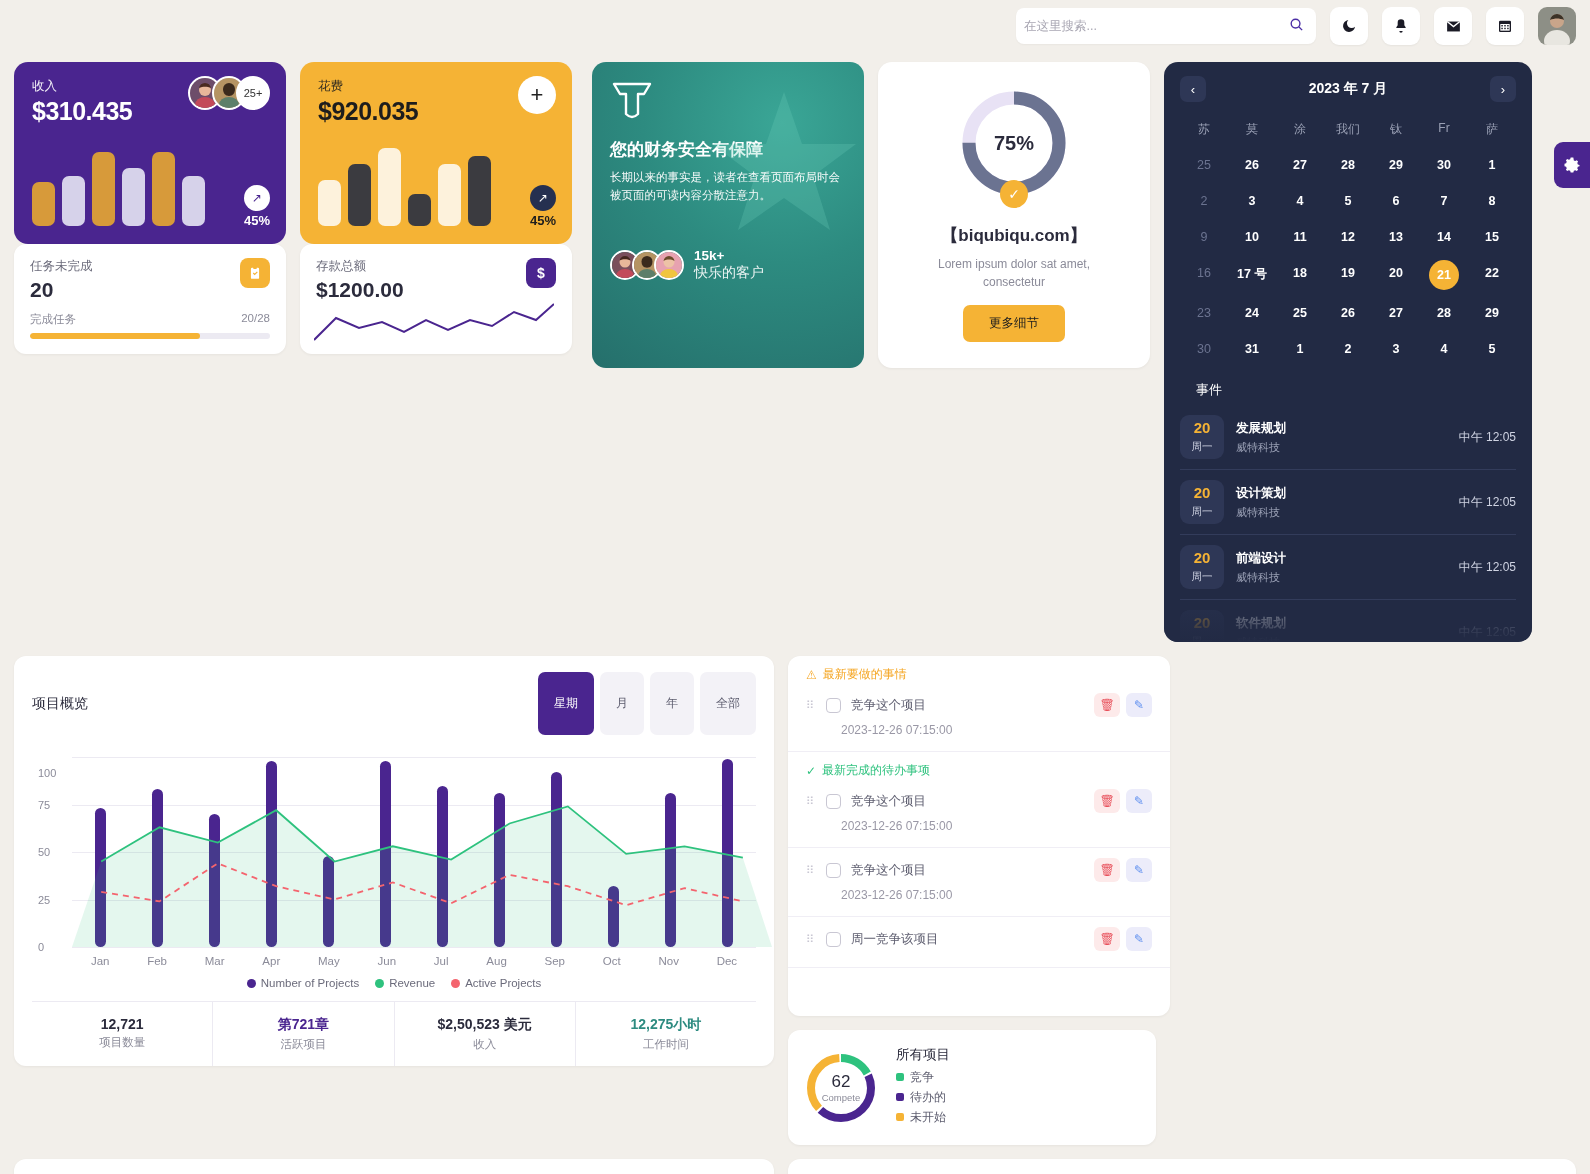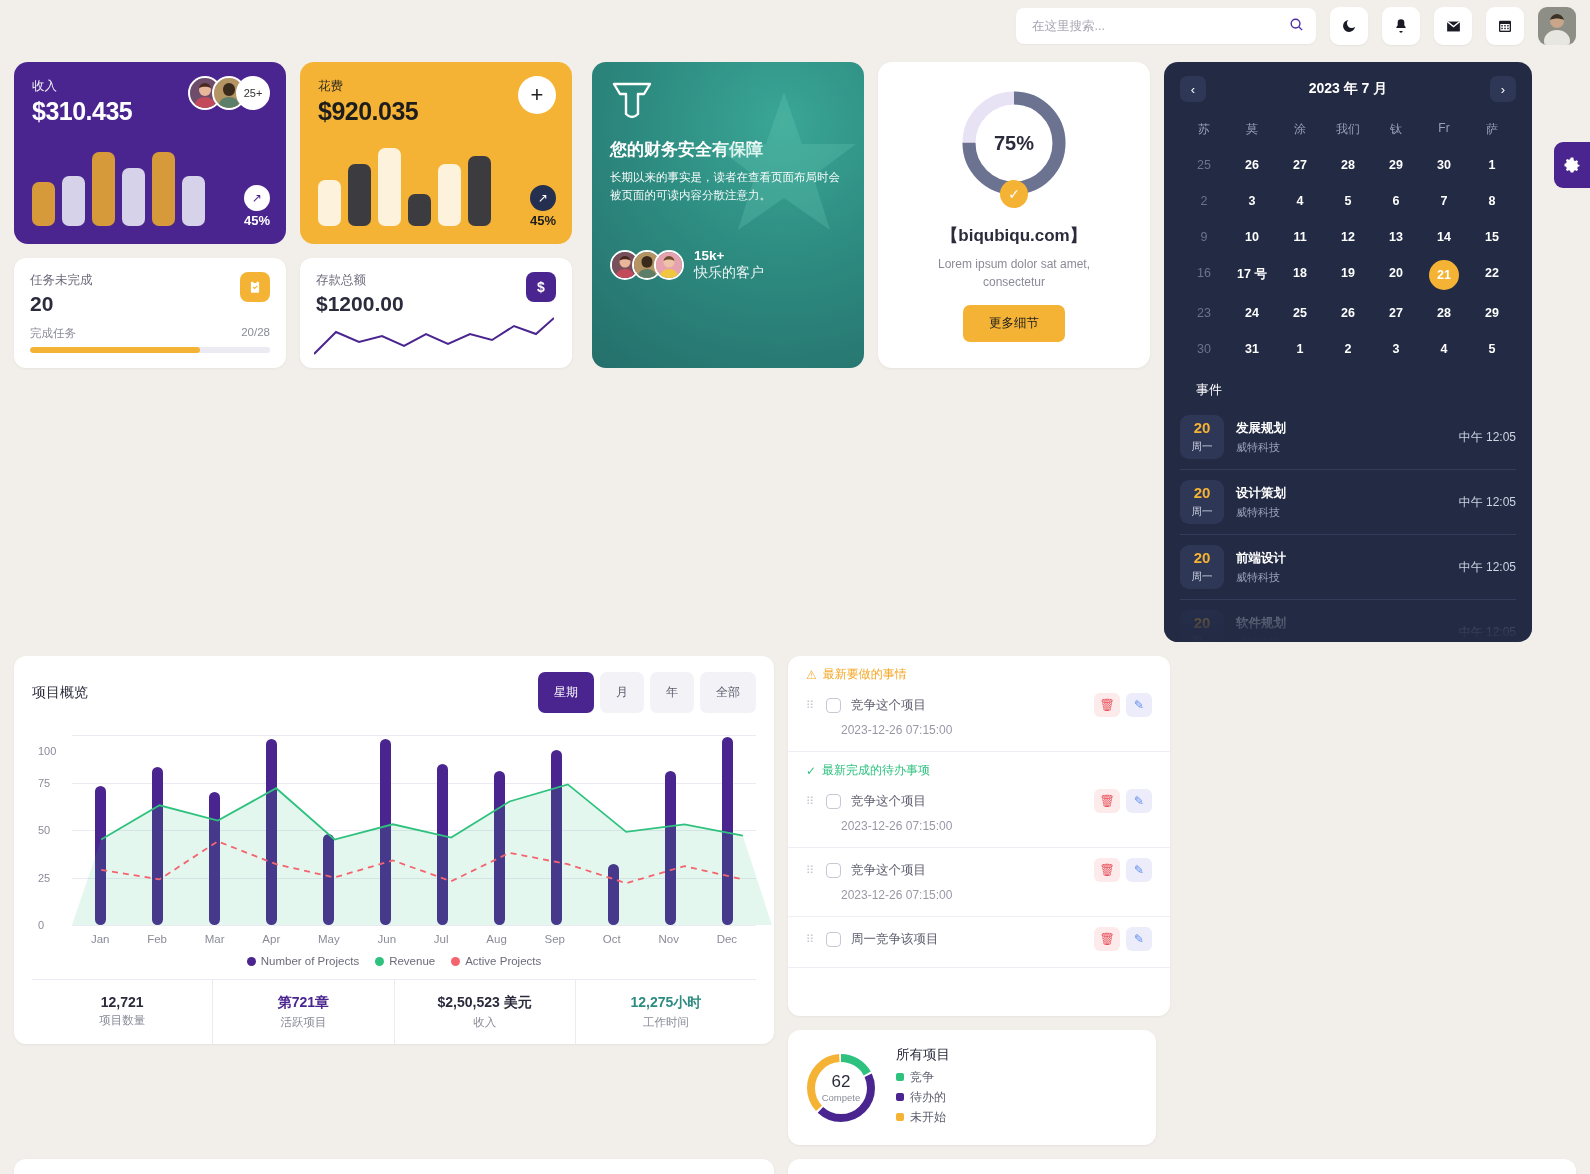--- a/index.html
+++ b/index.html
@@ -9,21 +9,21 @@
     font-family: "Liberation Sans", "DejaVu Sans", sans-serif;
     color: #2b2b3c;
     overflow: hidden;
   }
   .wrap { position: relative; width: 1590px; height: 1174px; }
 
   
   .topbar { display: flex; align-items: center; justify-content: flex-end;
             height: 52px; padding: 0 14px 0 0; gap: 14px; }
   .search-box { position: relative; width: 300px; height: 36px; background:#fff;
-                border-radius: 8px; display:flex; align-items:center; padding:0 16px;
+                border-radius: 8px; display:flex; align-items:center; padding:0 8px;
                 box-shadow: 0 1px 2px rgba(0,0,0,.04); }
   .search-box input { border:none; outline:none; font-size:12.5px; color:#6b6b7b;
                       width: 100%; background: transparent; font-family:inherit; }
   .search-box input::placeholder { color:#a9a7b3; }
   .search-ico { position:absolute; right:12px; color:#4b2ea5; }
   .icon-btn { width:38px; height:38px; background:#fff; border-radius:9px;
               display:flex; align-items:center; justify-content:center;
               box-shadow:0 1px 2px rgba(0,0,0,.05); cursor:pointer; }
   .avatar-top { width:38px; height:38px; border-radius:9px; overflow:hidden; }
 
@@ -50,21 +50,21 @@
              margin-left:-10px; border:2px solid #fff; }
   .plus-btn { position:absolute; top:14px; right:16px; width:38px; height:38px;
               border-radius:50%; background:#fff; display:flex; align-items:center;
               justify-content:center; font-size:22px; color:#222; }
   .trend { position:absolute; right:16px; bottom:16px; text-align:center; }
   .trend .tcirc { width:26px; height:26px; border-radius:50%; display:flex;
                   align-items:center; justify-content:center; margin:0 auto 2px; font-size:12px; }
   .trend .tval { font-size:13px; font-weight:bold; }
 
   
-  .row-small { display:flex; gap:14px; margin-top:14px; }
+  .row-small { display:flex; gap:14px; }
   .small-card { background:#fff; border-radius:12px; padding:14px 16px; height:110px;
                 position:relative; box-shadow:0 1px 3px rgba(0,0,0,.05); }
   .sc-title { font-size:12.5px; color:#6b6b7b; }
   .sc-val { font-size:21px; font-weight:bold; margin-top:3px; }
   .sc-sub { display:flex; justify-content:space-between; font-size:11.5px;
             color:#8b8b99; margin-top:10px; }
   .sc-ico { position:absolute; top:14px; right:16px; width:30px; height:30px;
             border-radius:8px; display:flex; align-items:center; justify-content:center;
             font-size:14px; }
   .progress { height:6px; background:#eceaf2; border-radius:4px; margin-top:6px; overflow:hidden; }
@@ -133,21 +133,21 @@
               display:flex; align-items:center; justify-content:center; font-size:20px; cursor:pointer; }
 
   
   .row2 { display:flex; gap:14px; padding:14px; align-items:flex-start; }
   .chart-card { width:760px; background:#fff; border-radius:12px; padding:16px 18px 0;
                 box-shadow:0 1px 3px rgba(0,0,0,.05); }
   .chart-head { display:flex; justify-content:space-between; align-items:center; }
   .chart-title { font-size:14px; }
   .seg { display:flex; gap:6px; }
   .seg button { border:none; background:#f3f2f7; border-radius:7px; font-size:12px;
-                padding:12px 16px; color:#5c5c6e; cursor:pointer; font-family:inherit; }
+                padding:23px 16px; color:#5c5c6e; cursor:pointer; font-family:inherit; }
   .seg button.on { background:#4a258f; color:#fff; }
   .plot { position:relative; height:190px; margin:22px 0 0 40px; }
   .ylab { position:absolute; left:-34px; font-size:11px; color:#8b8b99; transform:translateY(-50%); }
   .gline { position:absolute; left:0; right:0; height:1px; background:#eceaf2; }
   .bars { position:absolute; inset:0; display:flex; align-items:flex-end;
           justify-content:space-around; }
   .bar { width:11px; background:#4a258f; border-radius:6px; }
   .xaxis { display:flex; justify-content:space-around; margin:8px 0 0 40px;
            font-size:11.5px; color:#8b8b99; }
   .legend { display:flex; justify-content:center; gap:16px; font-size:11.5px;

